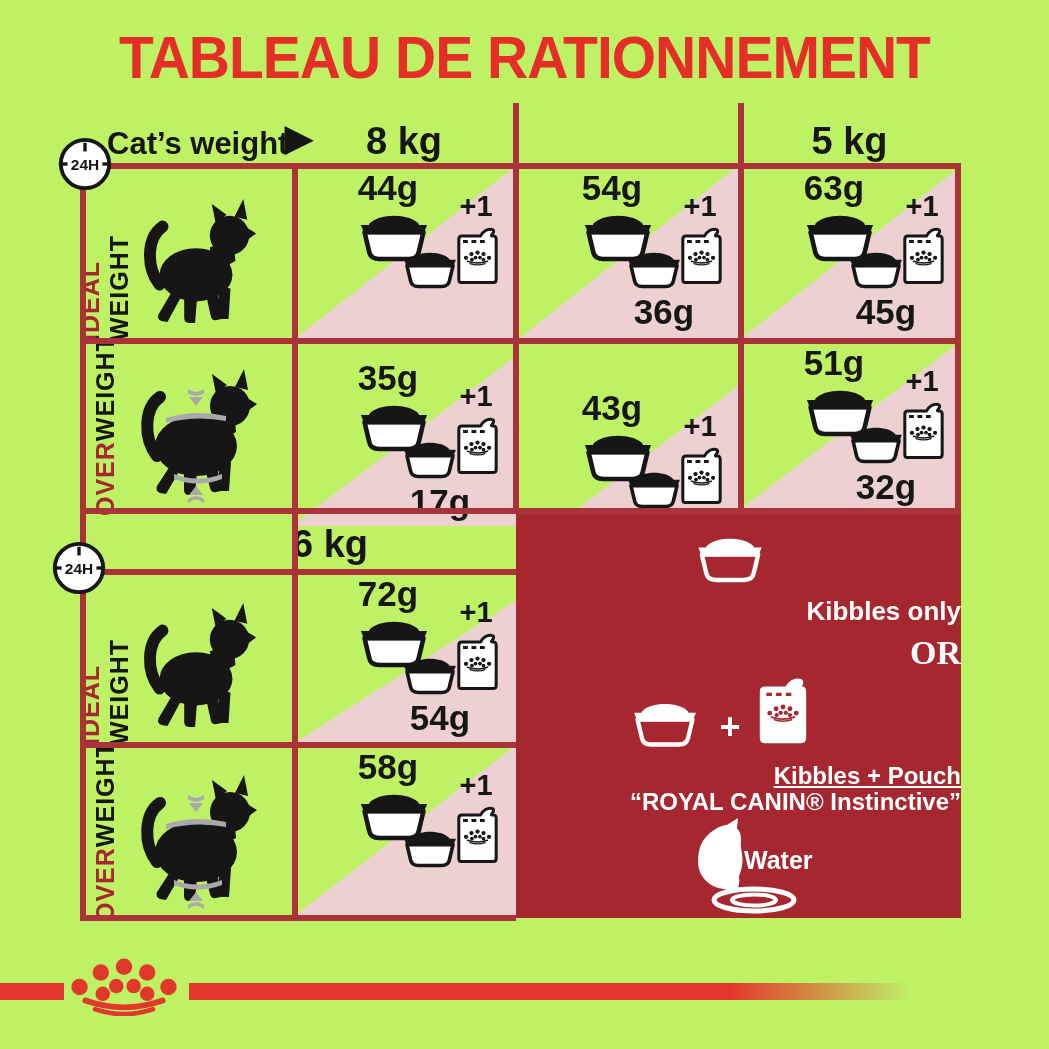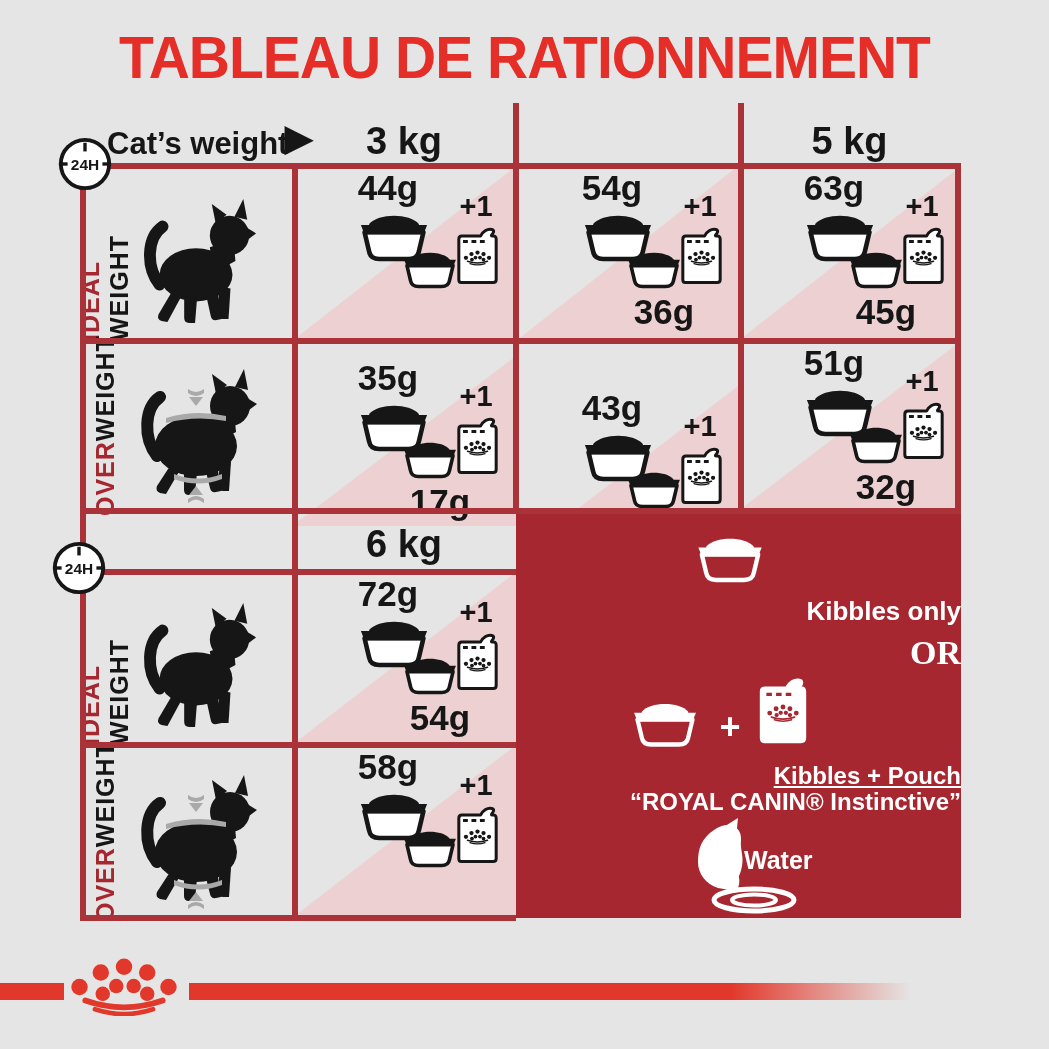--- a/index.html
+++ b/index.html
@@ -1,28 +1,28 @@
 <!DOCTYPE html>
 <html><head>
 <meta charset="utf-8">
 <style>
   html,body{margin:0;padding:0;background:#fff;}
-  .page{position:relative;width:1049px;height:1049px;background:#e5e5e5;overflow:hidden;
+  .page{position:relative;width:1049px;height:1049px;background:#bef264;overflow:hidden;
         font-family:"Liberation Sans",sans-serif;font-weight:700;
         --pink:#EDD1D2;--grid:#A93338;--dark:#A6272F;--ink:#161616;}
   .abs{position:absolute;}
   .title{position:absolute;left:0;top:24px;width:100%;text-align:center;
          font-size:57px;letter-spacing:-1px;color:#E62E28;transform:scaleY(1.04);}
   
   .catsweight{position:absolute;left:107px;top:126px;font-size:31px;color:var(--ink);}
   .arrow{position:absolute;left:285px;top:117px;font-size:36px;color:var(--ink);}
   .kg{position:absolute;top:115px;height:52px;line-height:52px;text-align:center;
       font-size:38px;color:var(--ink);}
   .kg6{position:absolute;left:292px;top:518px;width:224px;height:52px;line-height:52px;
-       text-align:center;font-size:38px;color:var(--ink);}
+       font-size:38px;color:var(--ink);}
   
   .hline{position:absolute;height:6px;background:var(--grid);}
   .vline{position:absolute;width:6px;background:var(--grid);}
   
   .vlabel{position:absolute;left:88px;width:34px;display:flex;align-items:center;justify-content:center;
           writing-mode:vertical-rl;transform:rotate(180deg);font-size:25px;letter-spacing:1px;color:var(--ink);}
   .vlabel .em{color:var(--dark);}
   
   .cell{position:absolute;color:var(--ink);--bowl-fill:#fff;--pouch-fill:#fff;
         --pouch-stroke:#161616;--pouch-detail:#161616;}
@@ -134,21 +134,21 @@
     </symbol>
   </defs>
 </svg>
 
 <div class="page">
 
   <div class="title">TABLEAU DE RATIONNEMENT</div>
 
   <div class="catsweight">Cat’s weight</div>
   <div class="arrow">▶</div>
-  <div class="kg" style="left:292px;width:224px;">3 kg</div>
+  <div class="kg" style="left:292px;width:224px;">8 kg</div>
   <div class="kg" style="left:738px;width:223px;">5 kg</div>
   <div class="kg6">6 kg</div>
 
   <div class="vlabel" style="top:166px;height:175px;">
     <span><span class="em">IDEAL</span><span> WEIGHT</span></span>
   </div>
   <div class="vlabel" style="top:341px;height:170px;">
     <span><span class="em">OVER</span><span>WEIGHT</span></span>
   </div>
   <div class="vlabel" style="top:572px;height:173px;">
@@ -254,21 +254,21 @@
     <div class="plus1">+1</div>
     <svg class="pouchI">
         <use href="#pouch" xlink:href="#pouch"></use>
       </svg>
     <svg class="bowlB">
         <use href="#bowl" xlink:href="#bowl"></use>
       </svg>
     <div class="amt bot">32g</div>
   </div>
 
-  <div class="cell" style="left:292px;top:572px;width:224px;height:173px;">
+  <div class="cell" style="left:292px;top:572px;width:224px;height:173px;padding-left:44px;">
     <div class="tri"></div>
     <div class="amt top">72g</div>
     <svg class="bowlA">
         <use href="#bowl" xlink:href="#bowl"></use>
       </svg>
     <div class="plus1">+1</div>
     <svg class="pouchI">
         <use href="#pouch" xlink:href="#pouch"></use>
       </svg>
     <svg class="bowlB">

